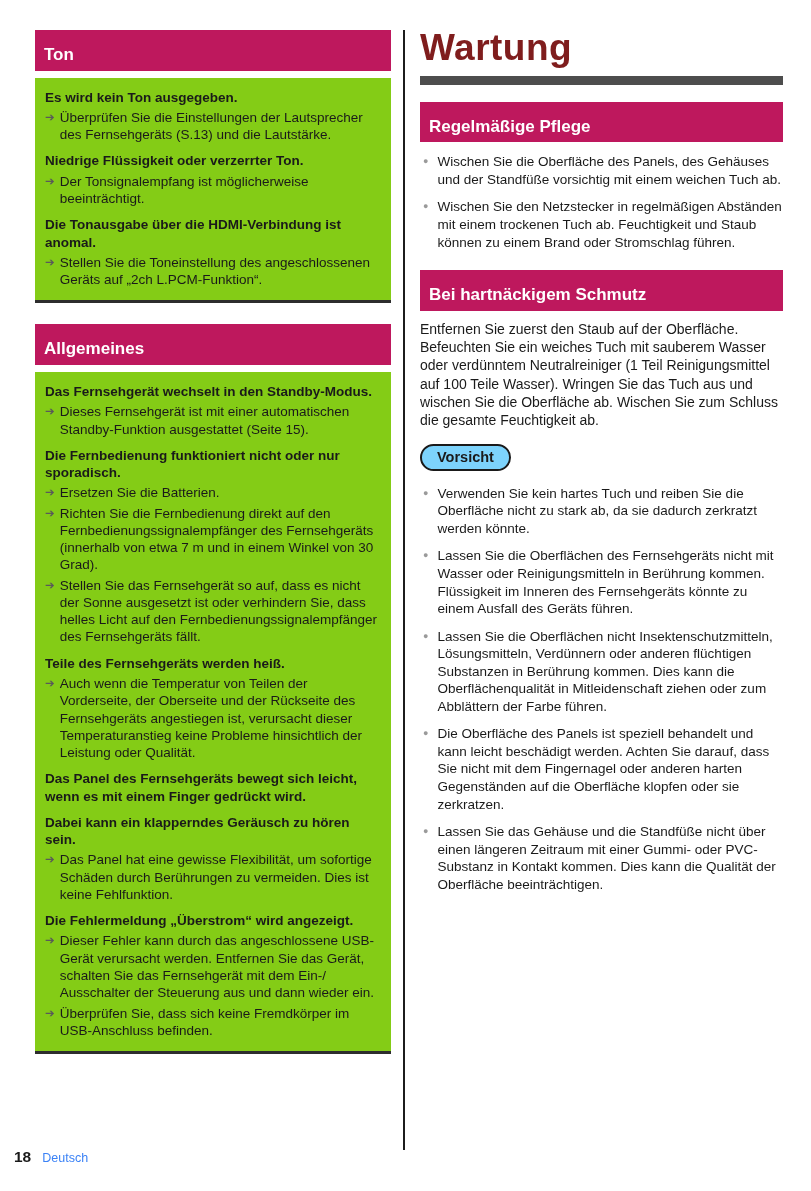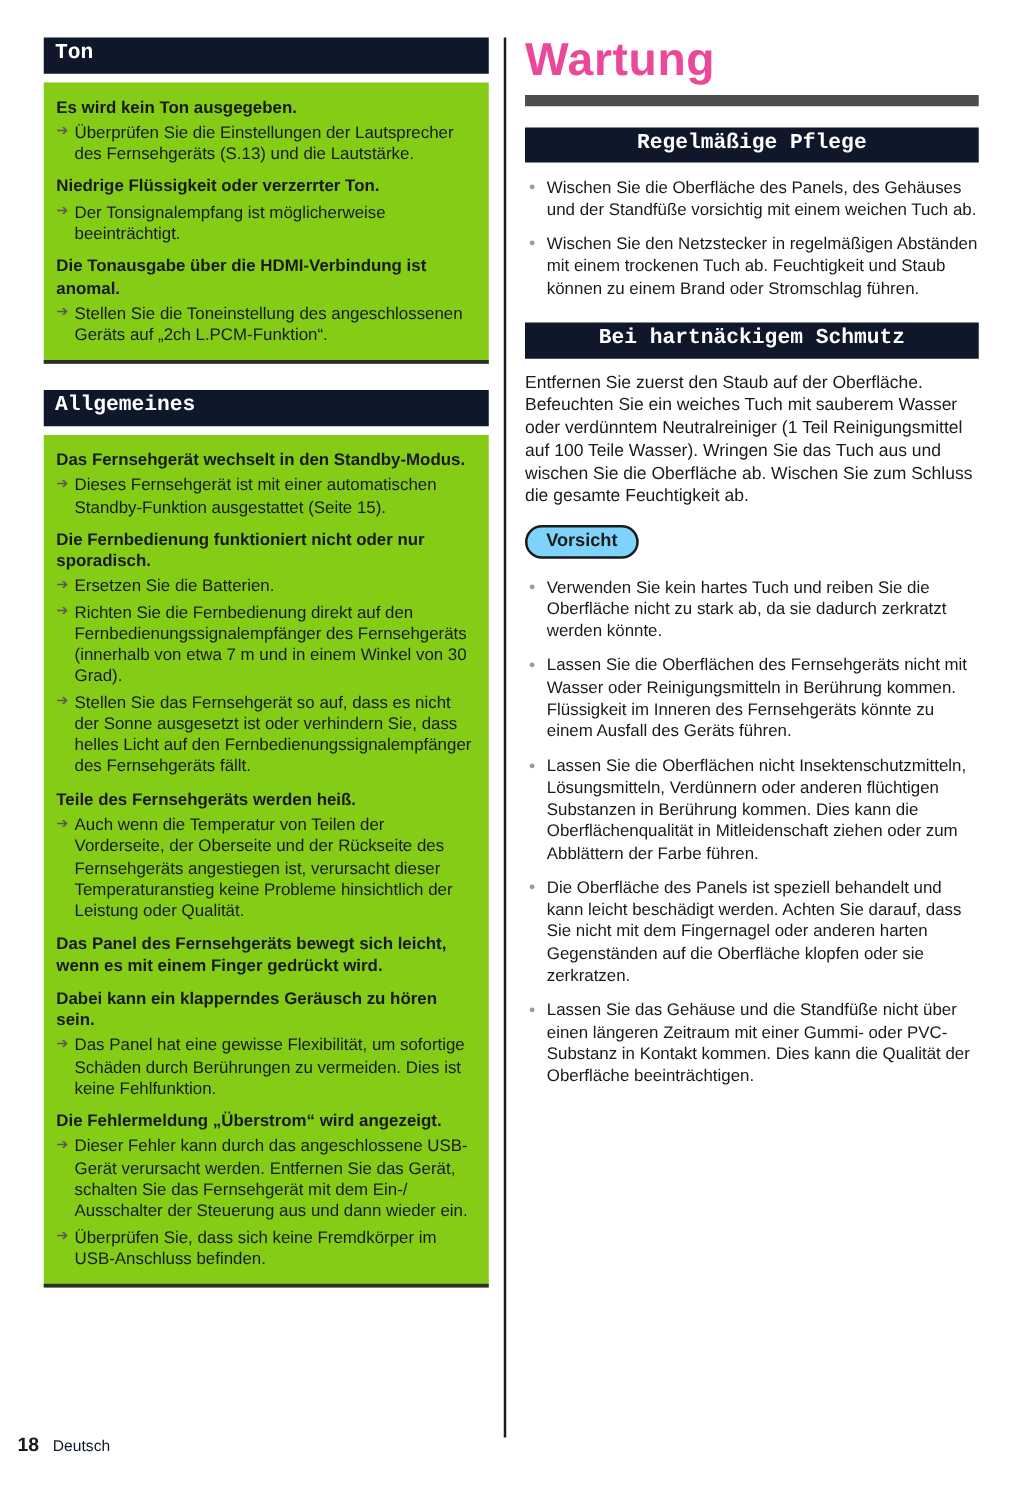--- a/index.html
+++ b/index.html
@@ -7,66 +7,66 @@
     width:811px;height:1191px;position:relative;background:#ffffff;
     font-family:"Liberation Sans", sans-serif;color:#1a1a1a;overflow:hidden;
   }
   
   .left-col{position:absolute;left:35px;top:30px;width:356px;}
   .right-col{position:absolute;left:420px;top:28px;width:363px;}
   .divider{position:absolute;left:403px;top:30px;width:2px;height:1120px;background:#1c1c1c;}
 
   
   .bar{
-    background:#0f172a;color:#ffffff;font-weight:bold;font-size:17px;
-    padding:4px 9px 6px 9px;line-height:1.1;font-family:Liberation Mono, monospace;
+    background:#be185d;color:#ffffff;font-weight:bold;font-size:17px;
+    padding:16px 9px 6px 9px;line-height:1.1;
   }
 
   
   .graybox{
     background:#84cc16;border-bottom:3px solid #2d2d2d;
     padding:9px 10px 12px 10px;margin-top:7px;margin-bottom:21px;
   }
   .item-heading{
     font-weight:bold;font-size:13.5px;line-height:1.28;margin:9px 0 2px 0;
   }
   .item-heading:first-child{margin-top:2px;}
   .solution{
     display:flex;align-items:flex-start;font-size:13.5px;line-height:1.28;margin:3px 0 0 0;
   }
   .solution .arrow{
     flex:0 0 auto;color:#5a5a5a;font-size:11.5px;line-height:17px;margin-right:5px;
   }
 
   
   .wartung-title{
-    font-size:37px;font-weight:bold;color:#ec4899;letter-spacing:0.5px;line-height:1.1;
+    font-size:37px;font-weight:bold;color:#7f1d1d;letter-spacing:0.5px;line-height:1.1;
   }
   .title-bar{height:9px;background:#4d4d4d;margin-top:7px;margin-bottom:17px;}
   .notice{font-weight:bold;font-size:13px;line-height:1.25;margin-bottom:11px;}
-  .right-col .bar{margin-bottom:9px;text-align:center;}
+  .right-col .bar{margin-bottom:9px;}
   .bullet-row{
     display:flex;align-items:flex-start;font-size:13.5px;line-height:1.3;margin:0 0 10px 0;
   }
   .bullet-row .bullet{
     flex:0 0 auto;color:#9a9a9a;font-size:9px;line-height:17px;margin:0 9px 0 3px;
   }
   .bullet-list{margin-top:11px;margin-bottom:9px;}
   .paragraph{font-size:14px;line-height:1.31;margin:3px 0 12px 0;}
   .vorsicht{
     display:inline-block;border:2px solid #1a1a1a;border-radius:16px;
     padding:3px 15px 4px 15px;font-weight:bold;font-size:14.5px;margin:2px 0 14px 0;
     background:#7dd3fc;
   }
   .section-gap{height:9px;}
 
   
   .footer{position:absolute;left:14px;top:1148px;display:flex;align-items:baseline;}
   .page-num{font-weight:bold;font-size:15.5px;}
-  .lang{font-size:12.5px;margin-left:11px;color:#0f172a;}
+  .lang{font-size:12.5px;margin-left:11px;color:#3b82f6;}
 </style>
 </head>
 <body>
 
 <div class="left-col">
 
   <div class="bar">Ton</div>
   <div class="graybox">
     <div class="item-heading">Es wird kein Ton ausgegeben.</div>
     <div class="solution">

